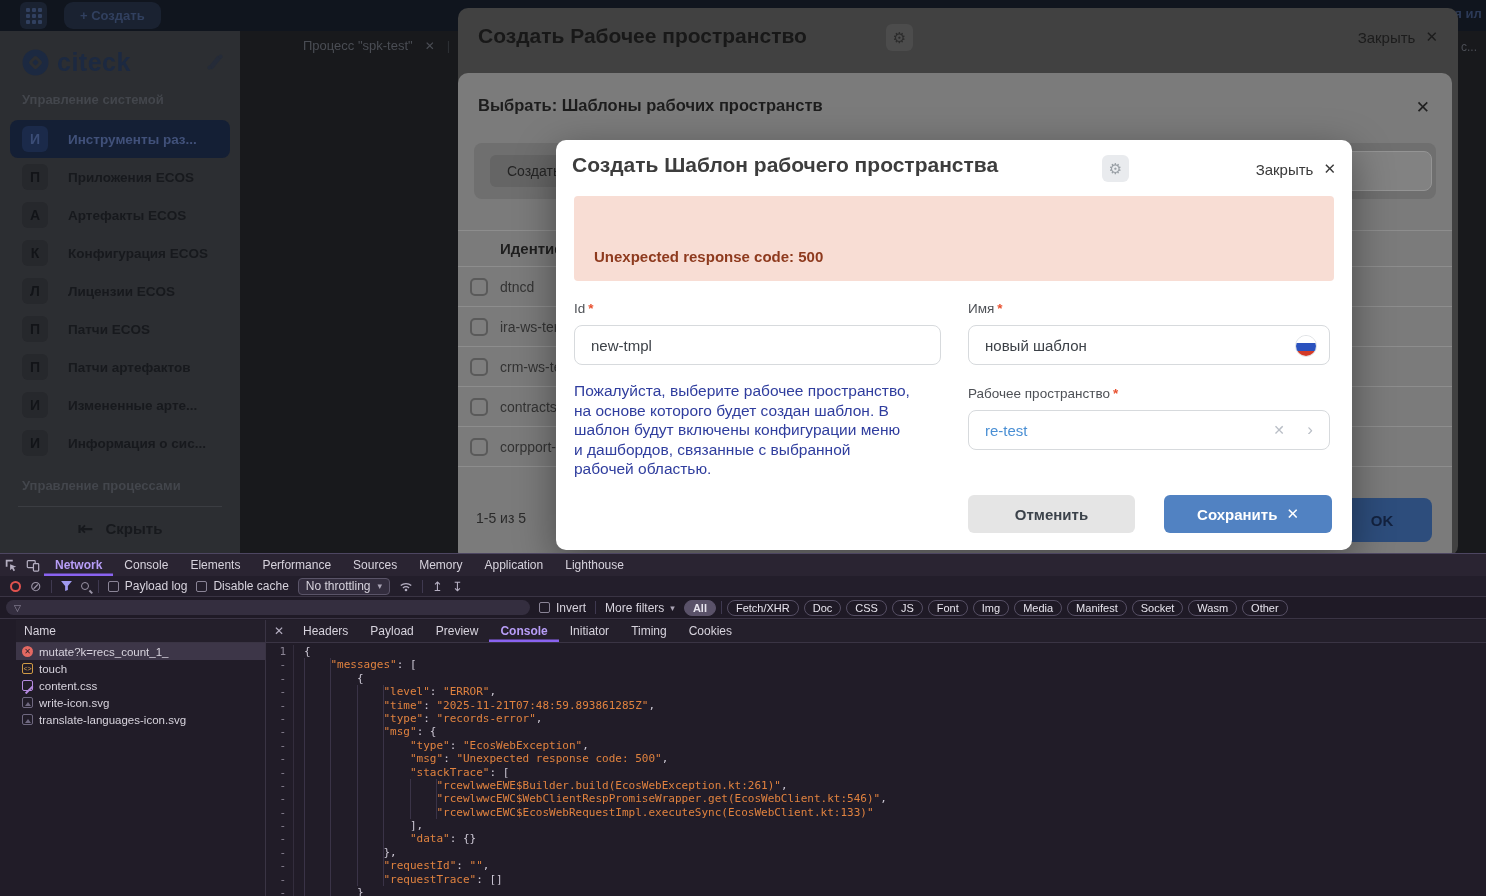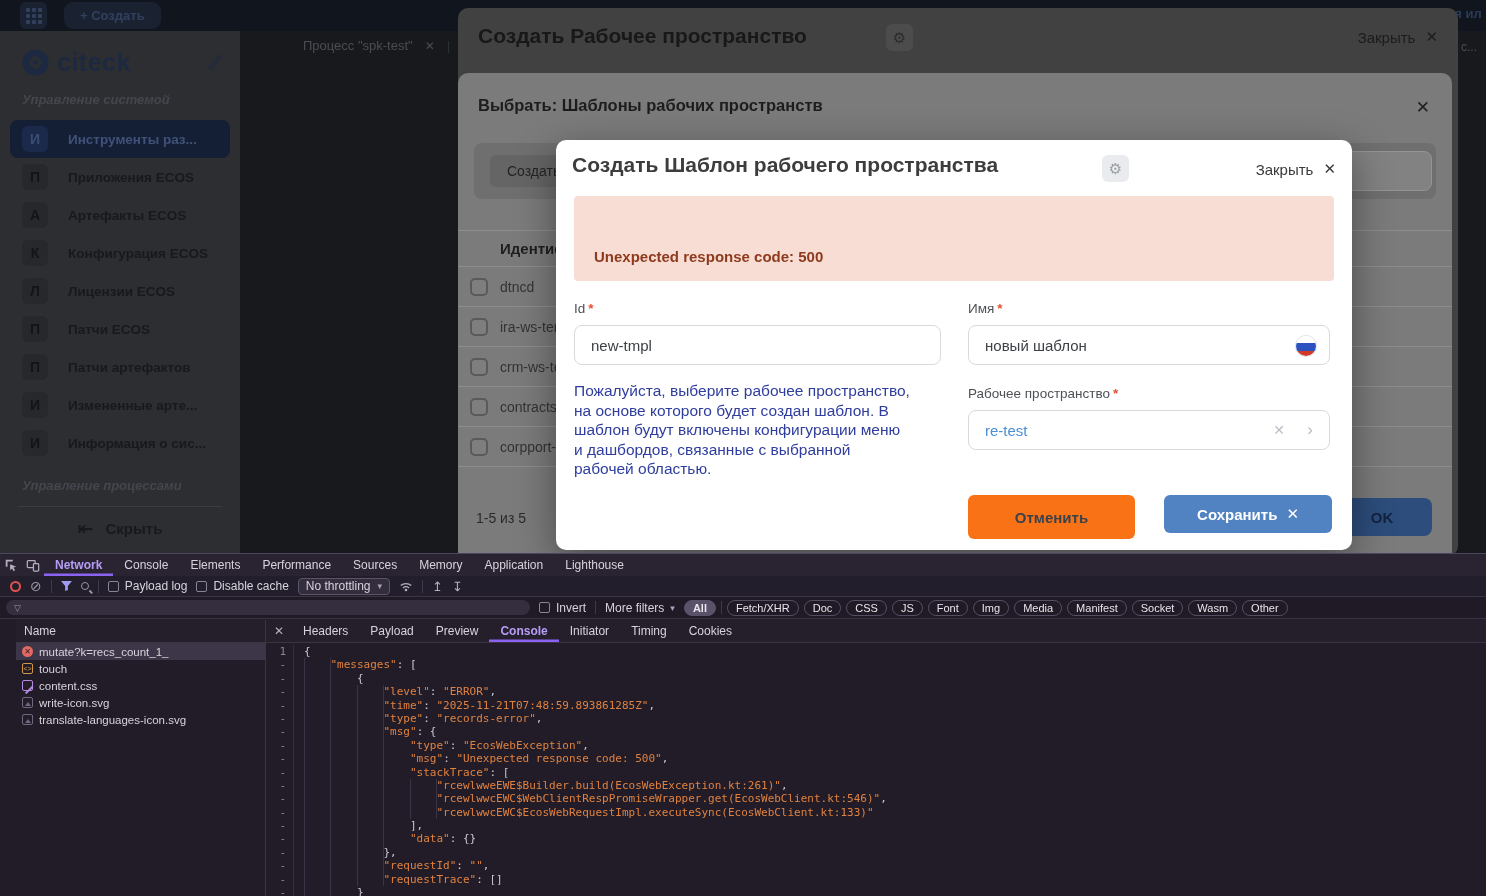--- a/index.html
+++ b/index.html
@@ -18,21 +18,21 @@
                 font-size:13px; font-weight:700; white-space:nowrap; }
   .mag { width:12px; height:12px; border:2px solid #2c3a57; border-radius:50%; position:relative; flex:none; }
   .mag::after { content:""; position:absolute; width:5px; height:2px; background:#2c3a57; transform:rotate(45deg); left:9px; top:10px; }
 
   
   .sidebar { position:absolute; left:0; top:31px; width:240px; height:522px; background:#2c2e32; }
   .logo-row { position:absolute; left:22px; top:16px; right:16px; height:30px; display:flex; align-items:center; }
   .logo-badge { width:27px; height:27px; flex:none; }
   .logo-text { font-size:25px; font-weight:700; color:#1c2941; margin-left:8px; letter-spacing:.5px; }
   .wrench { margin-left:auto; color:#252b38; font-size:17px; }
-  .side-section { position:absolute; left:22px; font-size:13px; font-weight:700; color:#43464c;font-style:italic; }
+  .side-section { position:absolute; left:22px; font-size:13px; font-weight:700; color:#43464c; }
   .side-items { position:absolute; left:10px; top:89px; width:220px; }
   .side-item { height:38px; border-radius:8px; display:flex; align-items:center; padding-left:12px; }
   .side-item .tile { width:26px; height:26px; border-radius:6px; background:#26282c; color:#121418; font-weight:700;
                      font-size:14px; display:flex; align-items:center; justify-content:center; flex:none; }
   .side-item .lbl { margin-left:20px; font-size:13.5px; font-weight:700; color:#17191d; white-space:nowrap; }
   .side-item.active { background:#141f35; }
   .side-item.active .tile { background:#1b2a4a; color:#3b4d77; }
   .side-item.active .lbl { color:#41517a; }
   .side-divider { position:absolute; left:18px; right:18px; top:475px; height:1px; background:#3b3d42; }
   .hide-row { position:absolute; left:0; right:0; top:486px; display:flex; align-items:center; justify-content:center;
@@ -61,21 +61,21 @@
   .dlg2 .mkbtn { position:absolute; left:16px; top:12px; height:32px; padding:0 17px; border-radius:6px; background:#656565;
                  color:#242424; font-size:14px; display:flex; align-items:center; }
   .dlg2 .search { position:absolute; left:740px; top:8px; width:218px; height:40px; border-radius:8px; background:#828282; border:1px solid #949494; }
   .dlg2 .thead { position:absolute; left:0; top:157px; width:994px; height:37px; border-top:1px solid #8d8d8d; border-bottom:1px solid #8d8d8d;
                  display:flex; align-items:center; }
   .dlg2 .thead .col { margin-left:42px; font-size:15px; font-weight:700; color:#1f1f1f; white-space:nowrap; overflow:hidden; }
   .dlg2 .trow { position:absolute; left:0; width:994px; height:40px; border-bottom:1px solid #8d8d8d; display:flex; align-items:center; }
   .chk { width:18px; height:18px; border:2px solid #5a5a5a; border-radius:5px; margin-left:12px; flex:none; background:#7e7e7e; }
   .dlg2 .trow .cell { margin-left:12px; font-size:14px; color:#333; white-space:nowrap; }
   .dlg2 .pagin { position:absolute; left:18px; top:437px; font-size:14px; color:#2a2a2a; }
-  .dlg2 .okbtn { position:absolute; left:874px; top:425px; width:100px; height:38px; border-radius:8px; background:#2d4d7c;
+  .dlg2 .okbtn { position:absolute; left:874px; top:425px; width:100px; height:44px; border-radius:8px; background:#2d4d7c;
                  color:#13223f; font-size:15px; font-weight:700; display:flex; align-items:center; justify-content:center; }
 
   
   .dlg3 { position:absolute; left:556px; top:140px; width:796px; height:410px; border-radius:10px; background:#ffffff;
           box-shadow:0 12px 40px rgba(0,0,0,.4); }
   .dlg3 .title { position:absolute; left:16px; top:13px; font-size:21px; font-weight:700; color:#3d3d3d; }
   .dlg3 .gear { position:absolute; left:546px; top:15px; width:27px; height:27px; border-radius:6px; background:#e9ebee;
                 color:#9aa0a6; font-size:15px; display:flex; align-items:center; justify-content:center; }
   .dlg3 .close { position:absolute; right:16px; top:20px; display:flex; gap:10px; align-items:center; font-size:15px; color:#3a3a3a; }
   .dlg3 .close .x { font-weight:700; }
@@ -87,21 +87,21 @@
   .finput { position:absolute; height:40px; border:1px solid #d7dadd; border-radius:8px; background:#fff; display:flex; align-items:center;
             font-size:15px; color:#3c4147; padding-left:16px; }
   .flag { position:absolute; right:12px; top:9px; width:22px; height:22px; border-radius:50%; overflow:hidden; border:1px solid #dfe2e5; }
   .flag i { display:block; height:7.33px; }
   .flag .w{background:#fff;} .flag .b{background:#2b52be;} .flag .r{background:#d33a28;}
   .hint { position:absolute; left:18px; top:241px; width:380px; font-size:15.5px; line-height:19.5px; color:#2f3d9e; white-space:pre-line; }
   .sel { position:absolute; left:412px; top:270px; width:362px; height:40px; border:1px solid #d7dadd; border-radius:8px;
          display:flex; align-items:center; padding-left:16px; font-size:15px; color:#4a8fd4; }
   .sel .sx { position:absolute; right:44px; color:#b9bec6; font-size:14px; }
   .sel .ar { position:absolute; right:16px; color:#b9bec6; font-size:17px; }
-  .btn-cancel { position:absolute; left:412px; top:355px; width:167px; height:44px; border-radius:6px; background:#f97316;
+  .btn-cancel { position:absolute; left:412px; top:355px; width:167px; height:38px; border-radius:6px; background:#e5e5e5;
                 color:#3b424a; font-size:15px; font-weight:600; display:flex; align-items:center; justify-content:center; }
   .btn-save { position:absolute; left:608px; top:355px; width:168px; height:38px; border-radius:6px; background:#5182c2;
               color:#fff; font-size:15px; font-weight:700; display:flex; align-items:center; justify-content:center; gap:9px; }
 
   
   .devtools { position:absolute; left:0; top:553px; width:1486px; height:343px; background:#211c28; border-top:1px solid #4d4661;
               color:#d7d3dd; font-size:12px; }
   .dt-tabs { position:absolute; left:0; top:0; width:100%; height:22px; background:#2a2432; display:flex; align-items:stretch; }
   .dt-icon { width:22px; display:flex; align-items:center; justify-content:center; color:#b5afc2; }
   .dt-tab { padding:0 11px; display:flex; align-items:center; color:#d7d3dd; }

